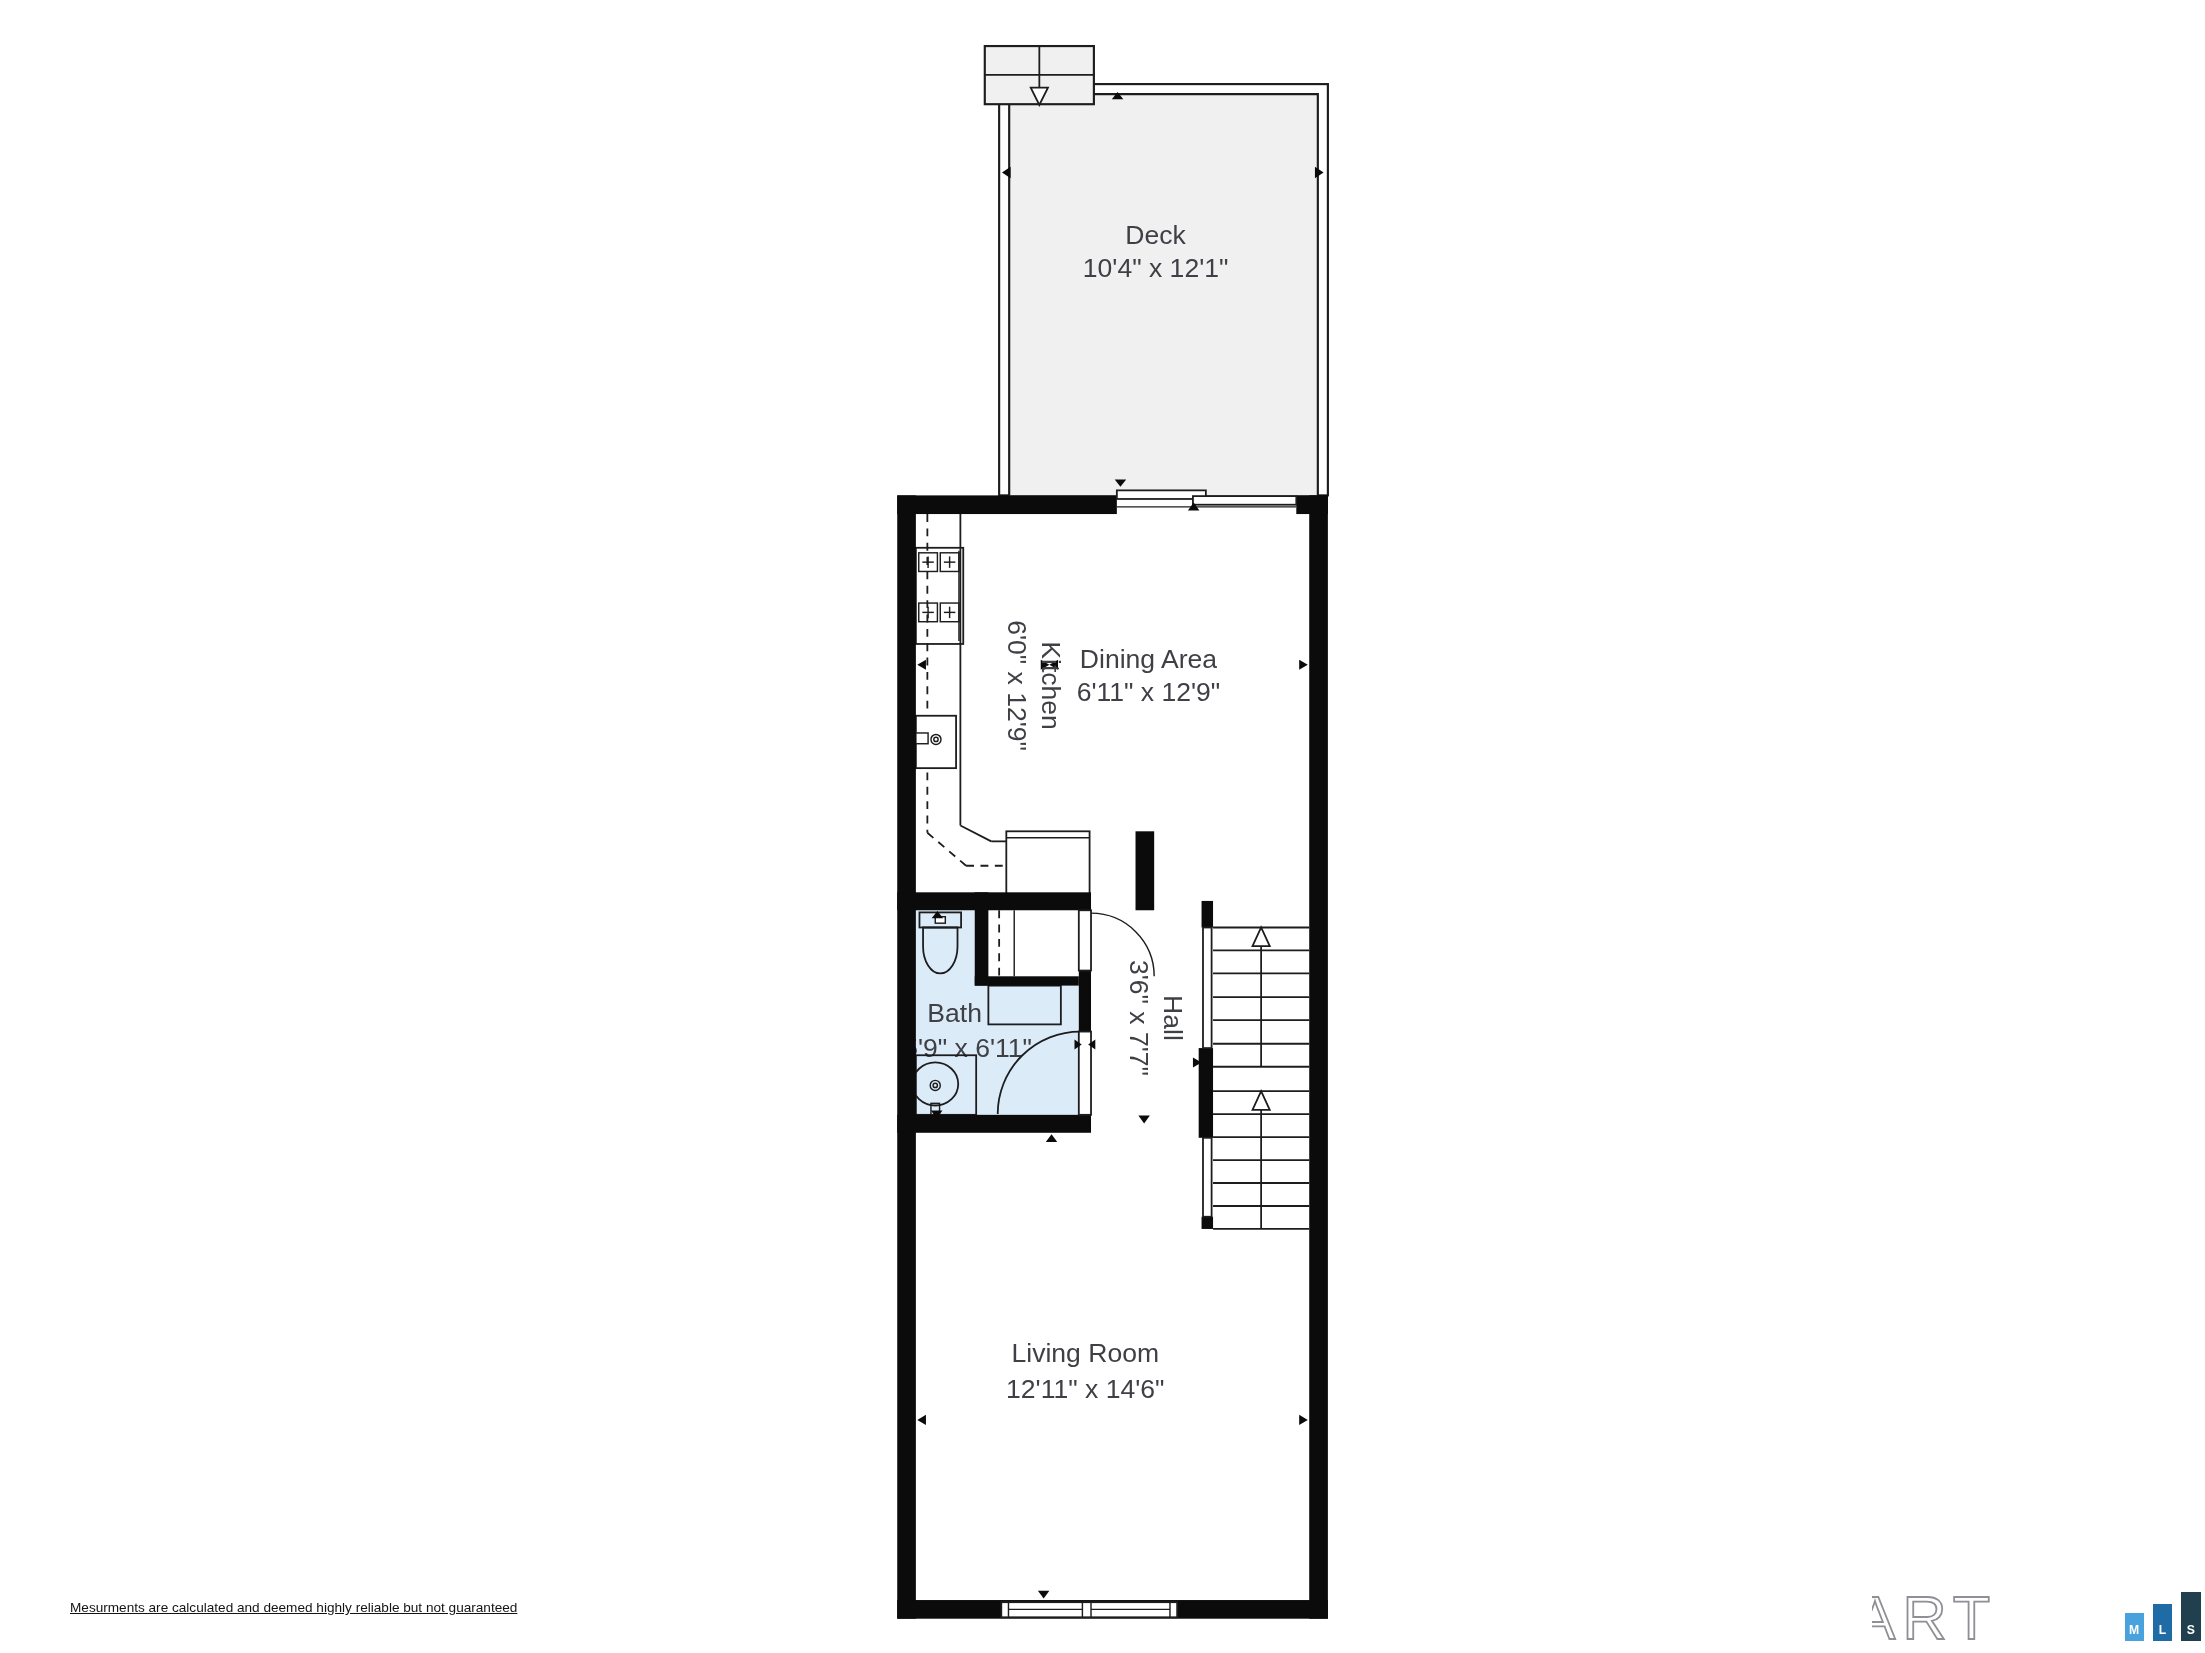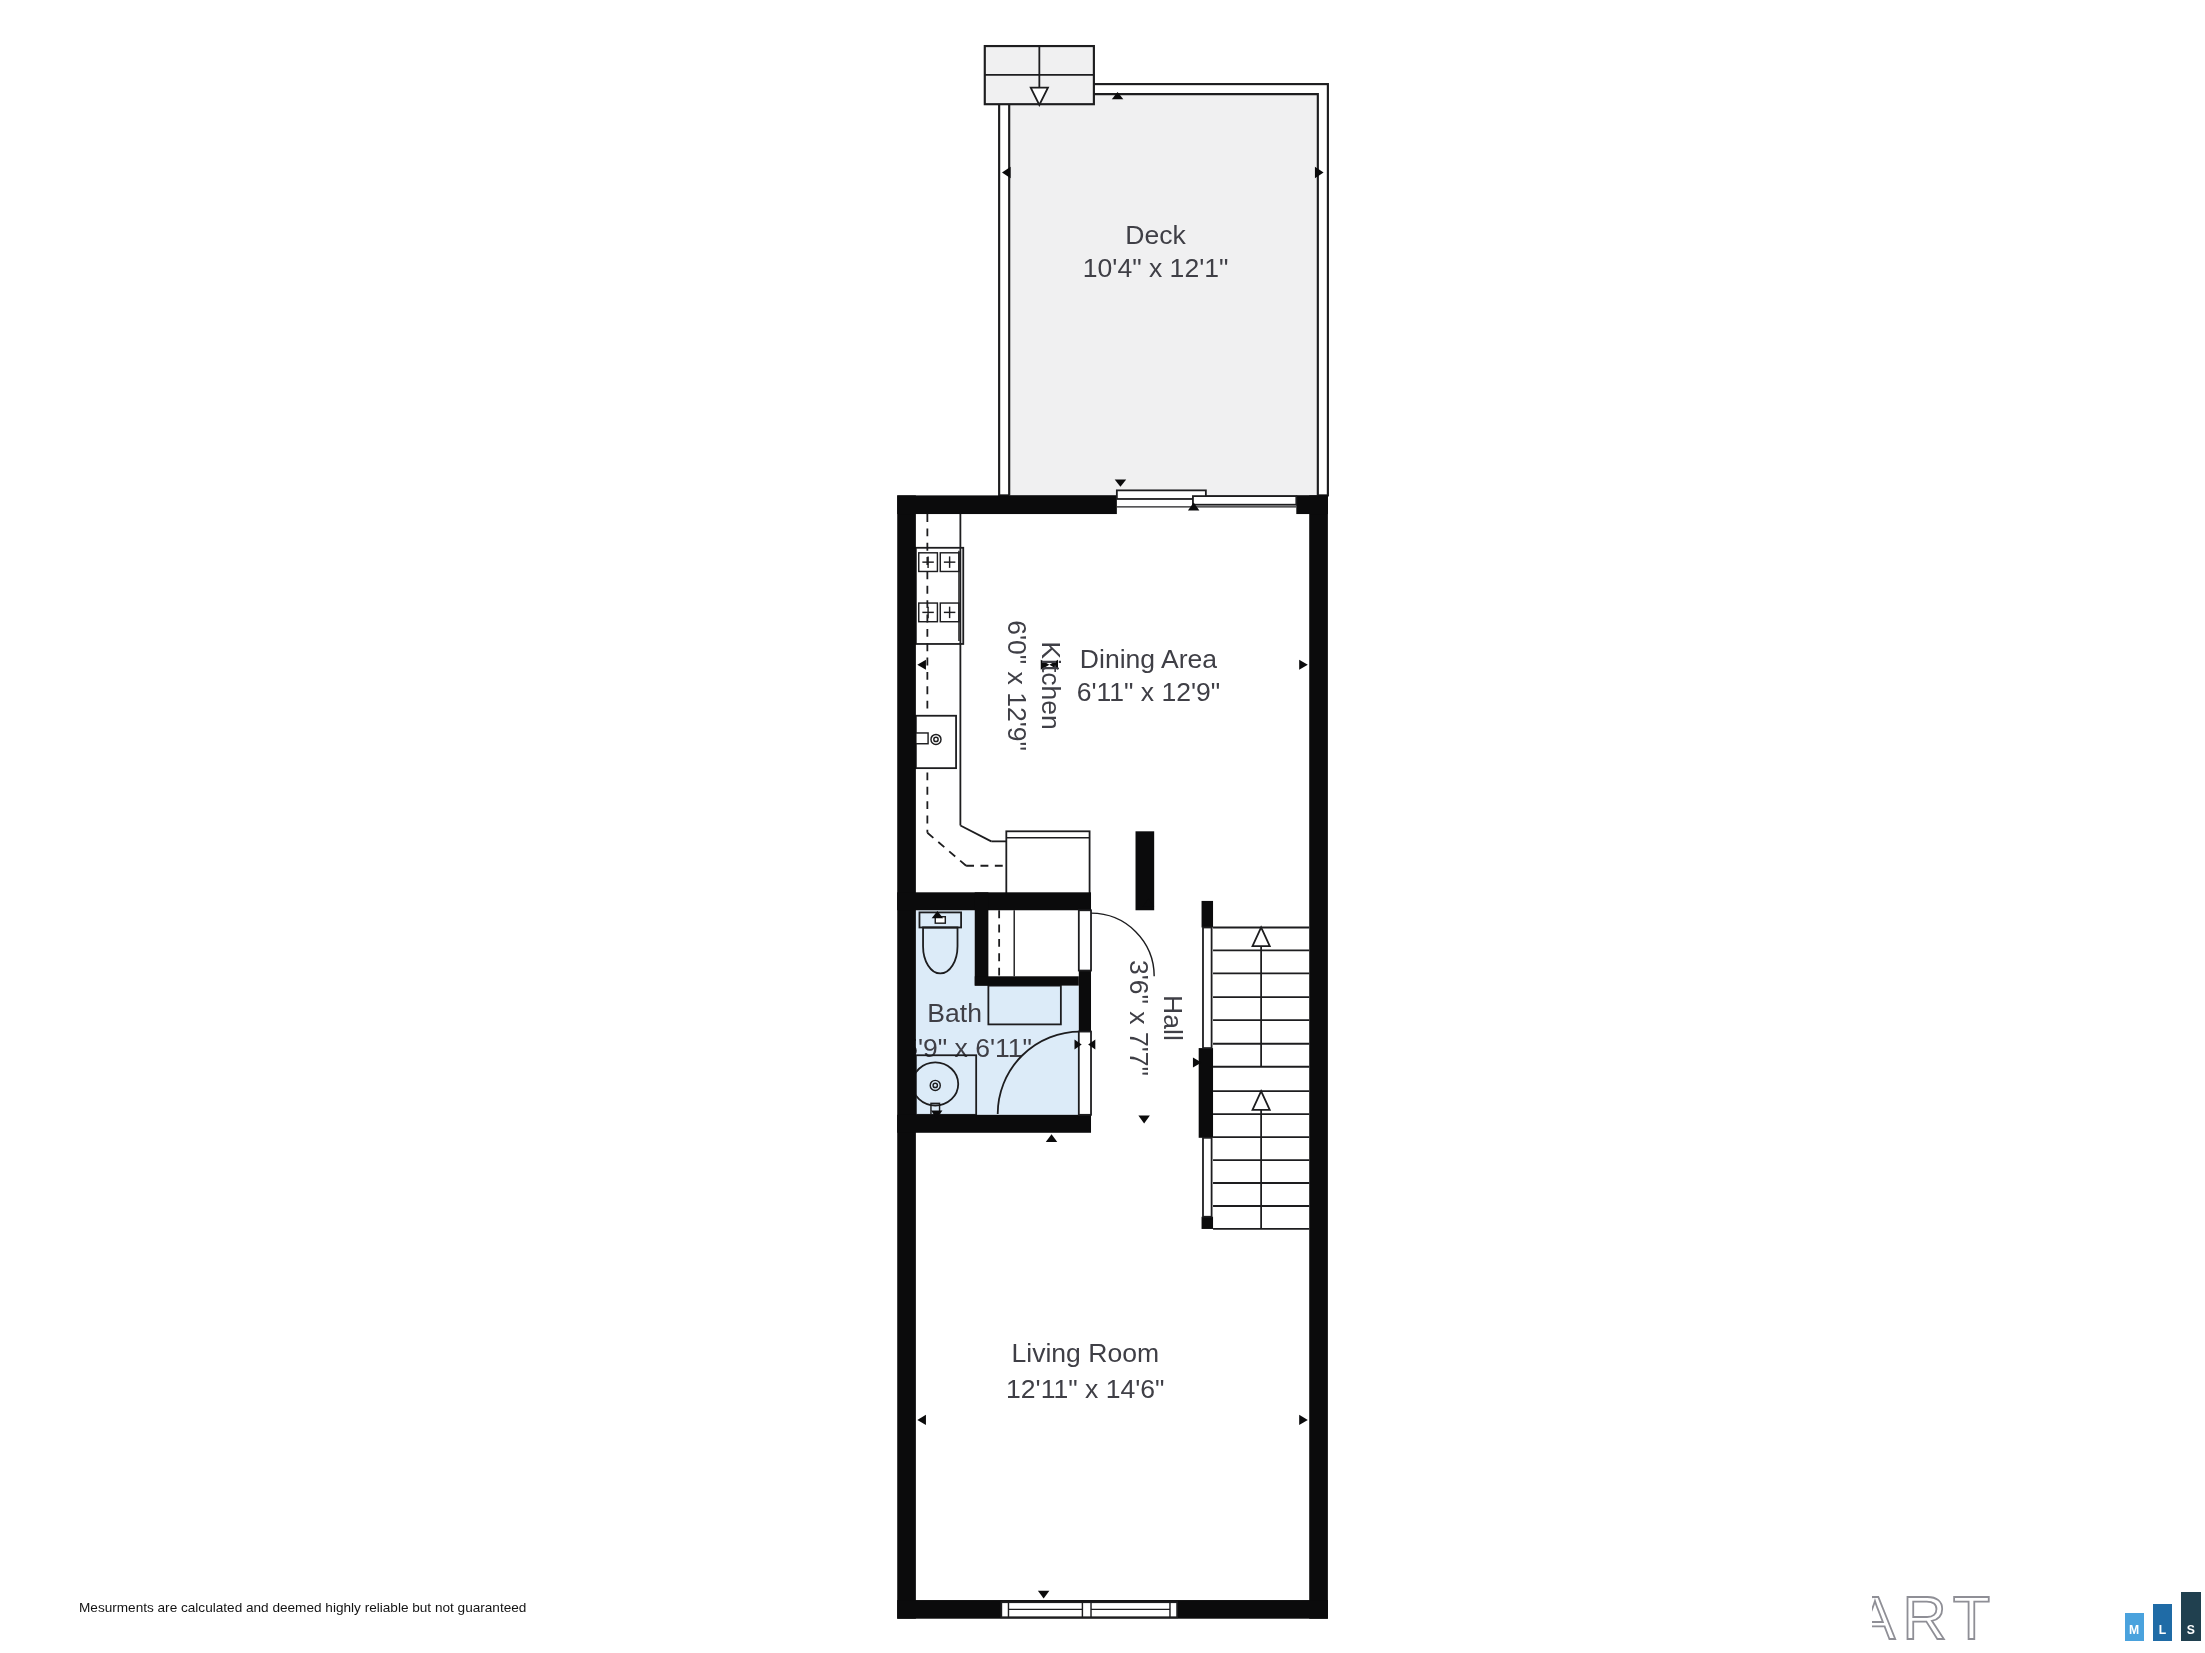--- a/index.html
+++ b/index.html
@@ -13,21 +13,21 @@
   .dash{stroke:#1d1d1f;stroke-width:2.5;fill:none;stroke-dasharray:11 9;}
   .wl{fill:#0b0b0c;stroke:none;}
   .arr{fill:#0b0b0c;stroke:none;}
   .thinwall{fill:#ffffff;stroke:#1d1d1f;stroke-width:2.5;}
   .openarr{fill:#ffffff;stroke:#1d1d1f;stroke-width:2.5;}
   .deckfill{fill:#f0f0f1;}
   .bathfill{fill:#dcebf8;stroke:none;}
   .whitefill{fill:#ffffff;}
   text{font-family:"Liberation Sans",sans-serif;font-size:37px;fill:#3f3f46;text-anchor:middle;}
   
-  #disclaimer{position:absolute;left:79px;top:1600px;font-size:13.6px;color:#141414;white-space:nowrap;}
+  #disclaimer{position:absolute;left:70px;top:1600px;font-size:13.6px;color:#141414;white-space:nowrap;text-decoration:underline;}
   #logo{position:absolute;left:1872px;top:1592px;display:flex;align-items:flex-end;}
   #logo .tiles{display:flex;align-items:flex-end;gap:9.3px;margin-left:11.5px;}
   #logo .tile{display:flex;align-items:flex-end;justify-content:center;padding-bottom:3.6px;
               color:#fff;font-weight:bold;font-size:12.2px;}
   #logo .tile.m{width:19.4px;height:24.4px;}
   #logo .tile.l{width:18.7px;height:33px;}
   #logo .tile.s{width:19.4px;height:45px;}
 </style>
 </head>
 <body>

